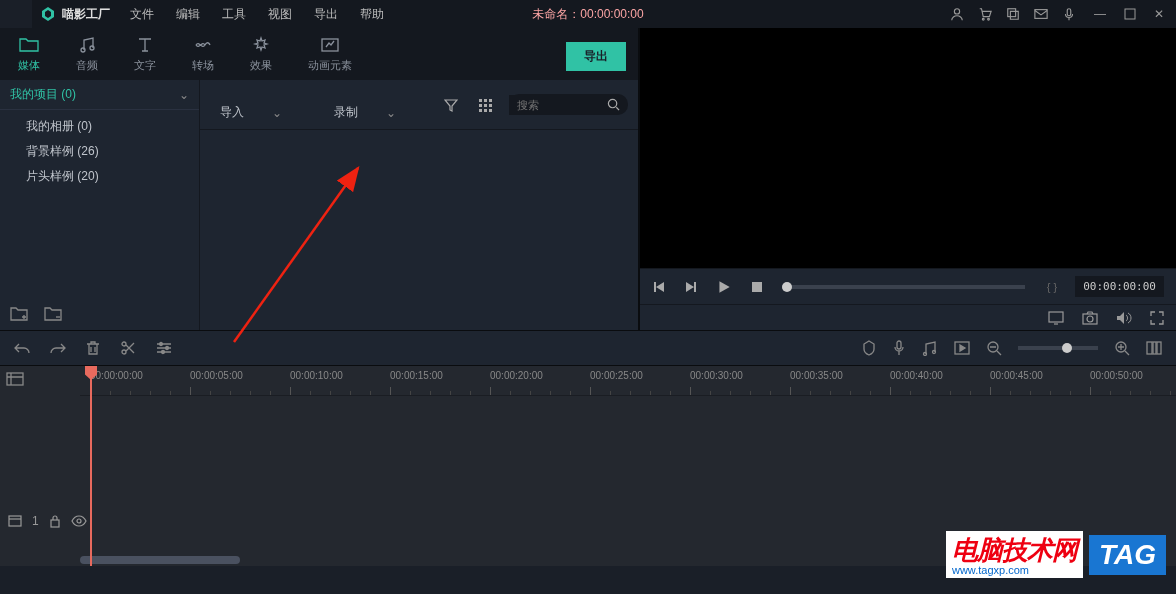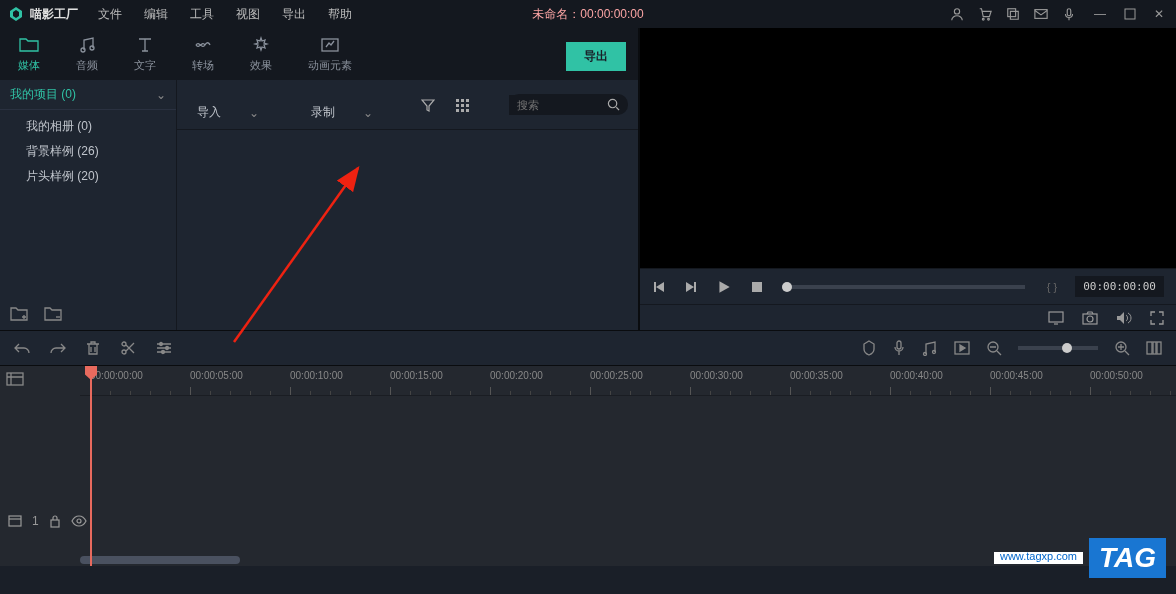--- a/index.html
+++ b/index.html
@@ -1,39 +1,39 @@
 <!DOCTYPE html>
 <html><head>
 <meta charset="utf-8">
 <style>
 * { margin: 0; padding: 0; box-sizing: border-box; font-family: "Microsoft YaHei", Arial, sans-serif; }
 body { background: #1a1f28; color: #c0c5cc; font-size: 12px; width: 1176px; height: 594px; overflow: hidden; position: relative; }
 
-.titlebar { height: 28px; background: #14181f; display: flex; align-items: center; padding: 0 8px; }
+.titlebar { height: 28px; background: #14181f; display: flex; align-items: center; padding: 0 8px; margin-left: 32px; }
 .logo { display: flex; align-items: center; gap: 6px; margin-right: 20px; }
 .logo-icon { color: #30c2a5; font-size: 14px; }
 .logo-text { font-size: 12px; color: #e0e0e0; font-weight: bold; }
 .menu { display: flex; gap: 22px; color: #bbb; }
 .menu span { cursor: pointer; }
 .title-center { position: absolute; left: 50%; transform: translateX(-50%); color: #fca5a5; }
 .title-right { margin-left: auto; display: flex; gap: 14px; align-items: center; }
 .title-right svg, .title-right span { cursor: pointer; color: #999; }
 
 .top-panels { display: flex; height: 302px; }
 .left-panel { width: 638px; background: #1e2530; display: flex; flex-direction: column; }
 
 .tabs { display: flex; background: #14181f; height: 52px; align-items: center; position: relative; }
 .tab { display: flex; flex-direction: column; align-items: center; gap: 4px; padding: 6px 18px; cursor: pointer; color: #8a919c; }
 .tab.active { color: #30c2a5; }
 .tab .icon { font-size: 16px; height: 18px; display: flex; align-items: center; }
 .tab .label { font-size: 11px; }
 .export-btn { position: absolute; right: 12px; top: 14px; background: #30c2a5; color: #1a1f28; border: none; padding: 6px 18px; font-size: 12px; font-weight: bold; cursor: pointer; }
 
 .media-body { display: flex; flex: 1; }
-.sidebar { width: 177px; background: #1e2530; display: flex; flex-direction: column; border-right: 1px solid #14181f; }
+.sidebar { width: 200px; background: #1e2530; display: flex; flex-direction: column; border-right: 1px solid #14181f; }
 .sidebar-header { display: flex; align-items: center; padding: 6px 10px; font-size: 12px; color: #30c2a5; border-bottom: 1px solid #2a3140; }
 .sidebar-header .expand { margin-left: auto; color: #888; }
 .sidebar-items { padding: 4px 0; }
 .sidebar-item { padding: 4px 10px 4px 26px; font-size: 12px; color: #c0c5cc; cursor: pointer; }
 .sidebar-item.lvl0 { }
 .sidebar-bottom { margin-top: auto; padding: 8px 10px; display: flex; gap: 16px; }
 
 .media-main { flex: 1; display: flex; flex-direction: column; background: #1e2530; }
 .media-toolbar { display: flex; align-items: center; gap: 8px; padding: 6px 10px; border-bottom: 1px solid #14181f; }
 .tb-group { display: flex; align-items: center; gap: 8px; padding: 2px 10px; cursor: pointer; color: #c0c5cc; margin-top: 16px; }
@@ -530,16 +530,17 @@
   <defs>
       <marker id="ah" markerWidth="10" markerHeight="8" refX="9" refY="4" orient="auto">
         <path d="M0 0L10 4L0 8z" fill="#e21"></path>
       </marker>
     </defs>
   <line x1="6" y1="184" x2="130" y2="10" stroke="#e21" stroke-width="2.5" marker-end="url(#ah)"></line>
 </svg>
 
 <div class="watermark">
   <div class="wm-box1">
+    <span class="wm-red">电脑技术网</span>
     <span class="wm-blue">www.tagxp.com</span>
   </div>
   <div class="wm-tag">TAG</div>
 </div>
 
 </body></html>

